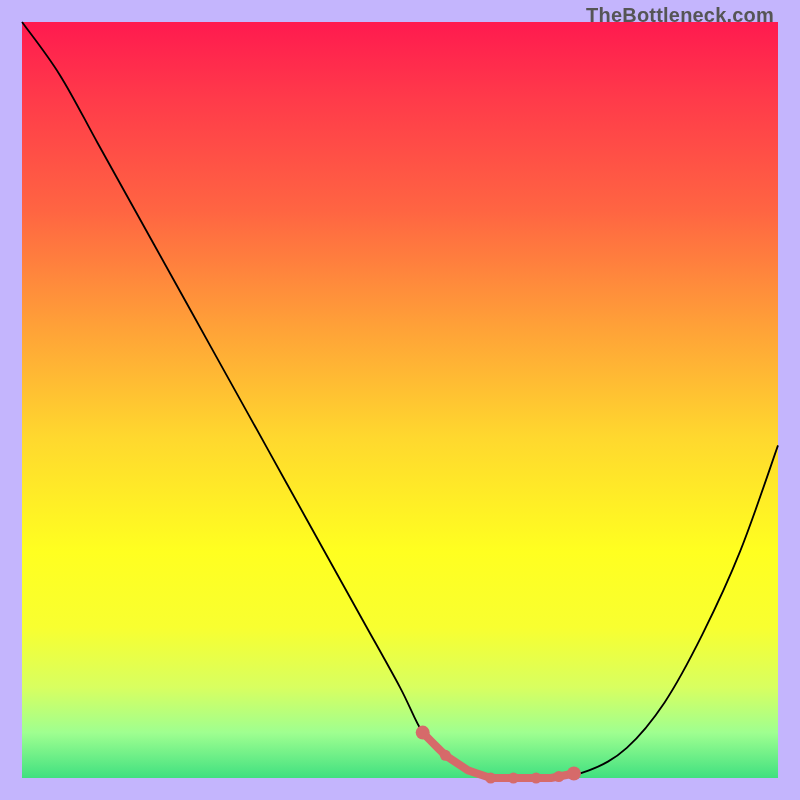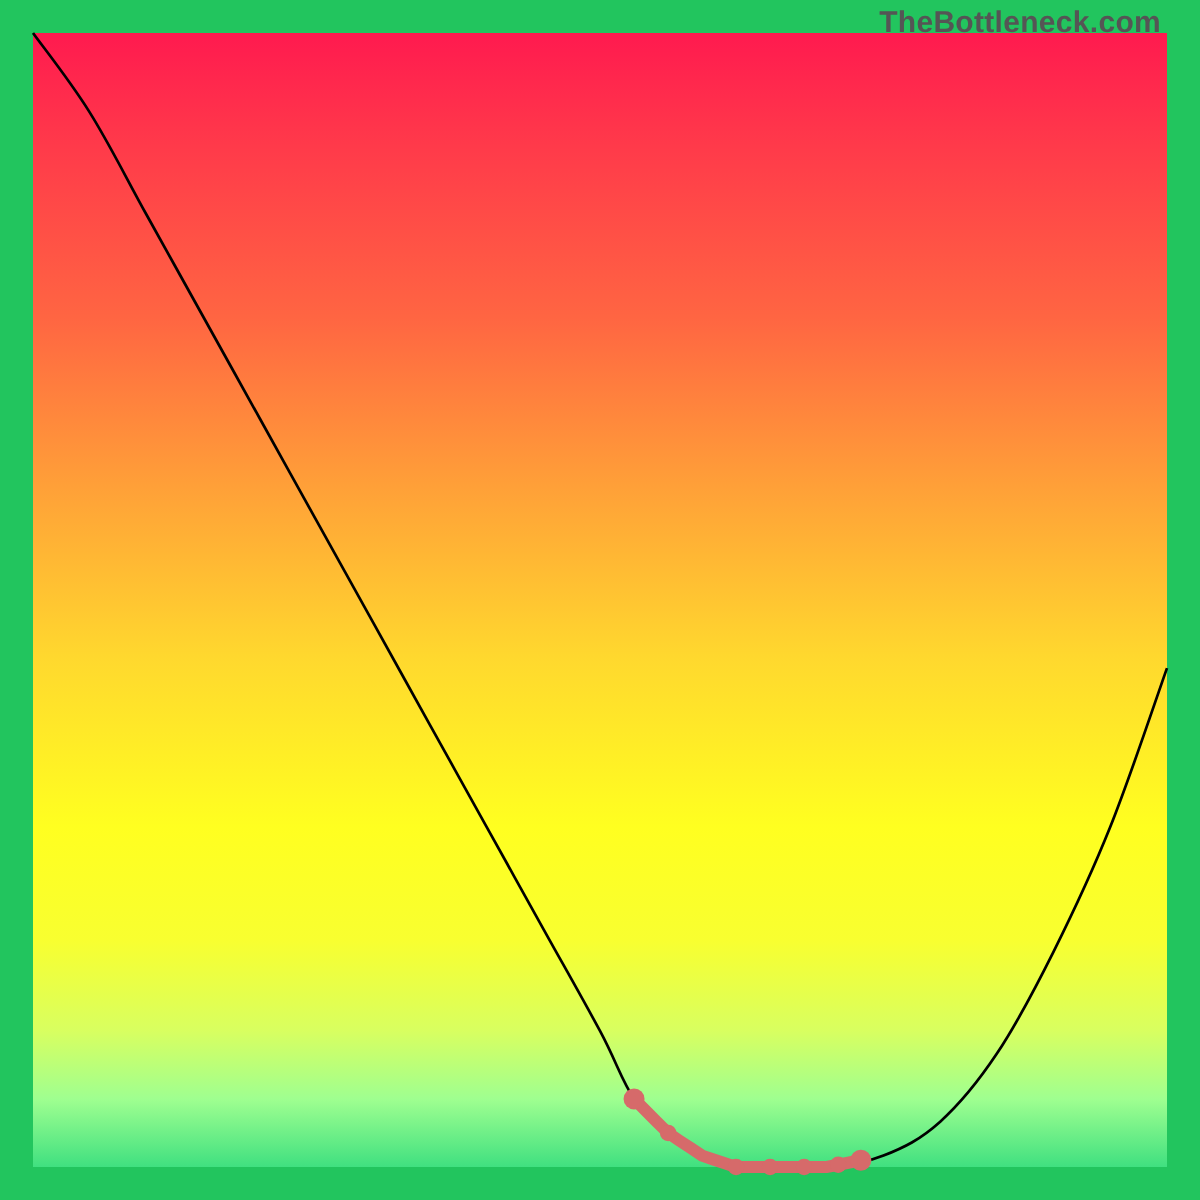--- a/index.html
+++ b/index.html
@@ -8,21 +8,21 @@
     width: 800px;
     height: 800px;
     overflow: hidden;
     background: #000;
     font-family: Arial, Helvetica, sans-serif;
   }
   .stage {
     position: relative;
     width: 800px;
     height: 800px;
-    background: #22c55e;
+    background: #c4b5fd;
   }
   .plot-area {
     position: absolute;
     left: 22px;
     top: 22px;
     width: 756px;
     height: 756px;
     background: linear-gradient(
       to bottom,
       #ff1a4f 0%,

